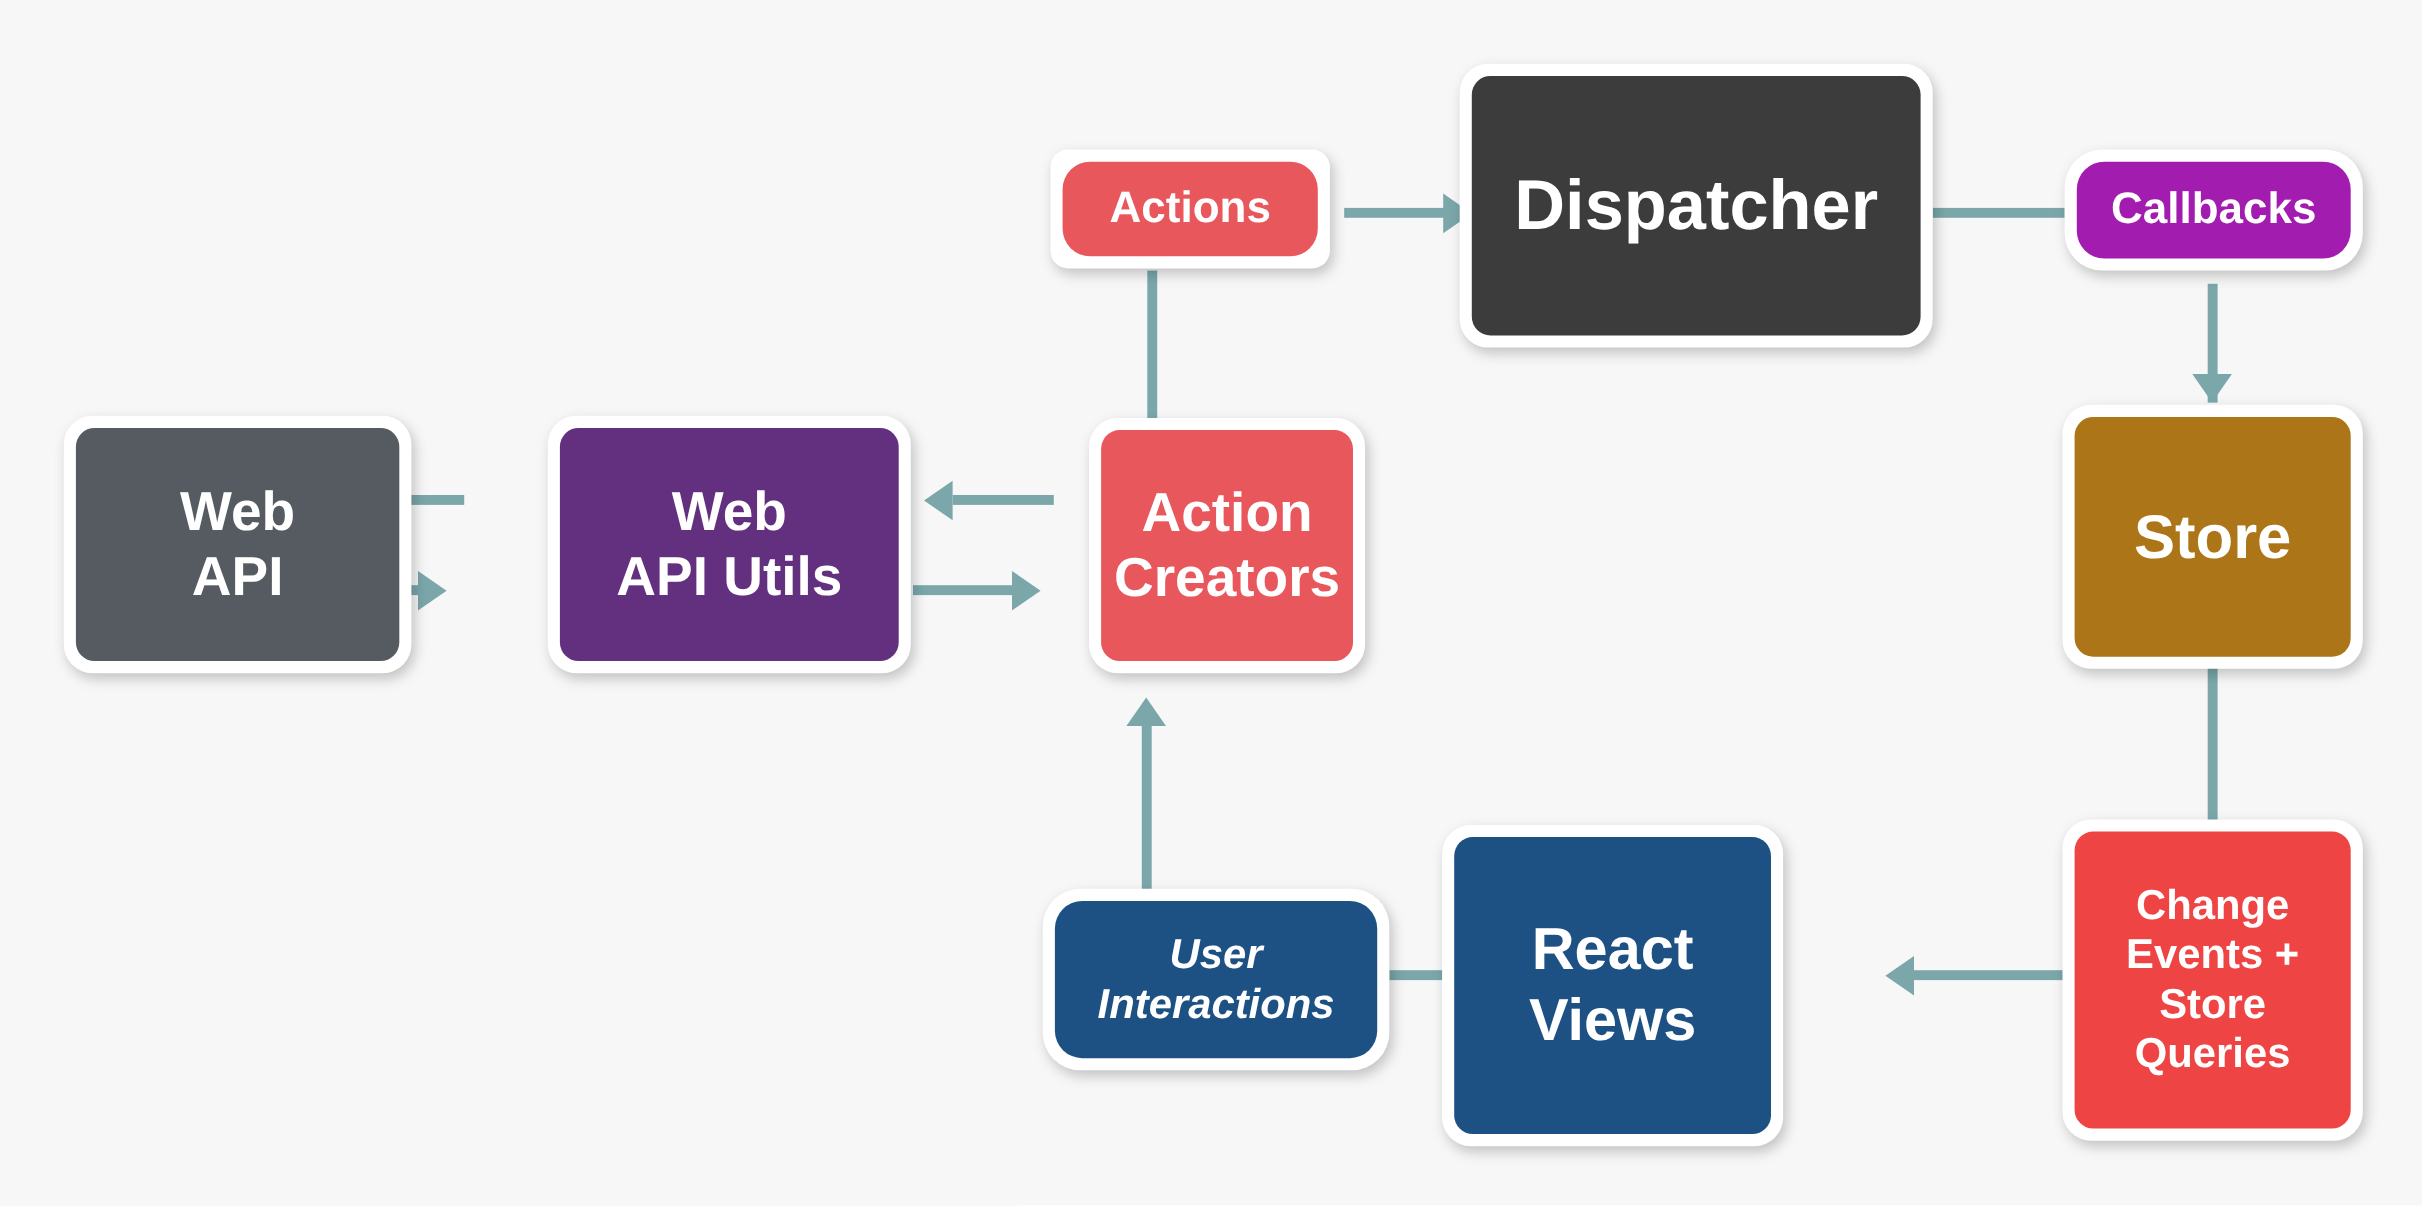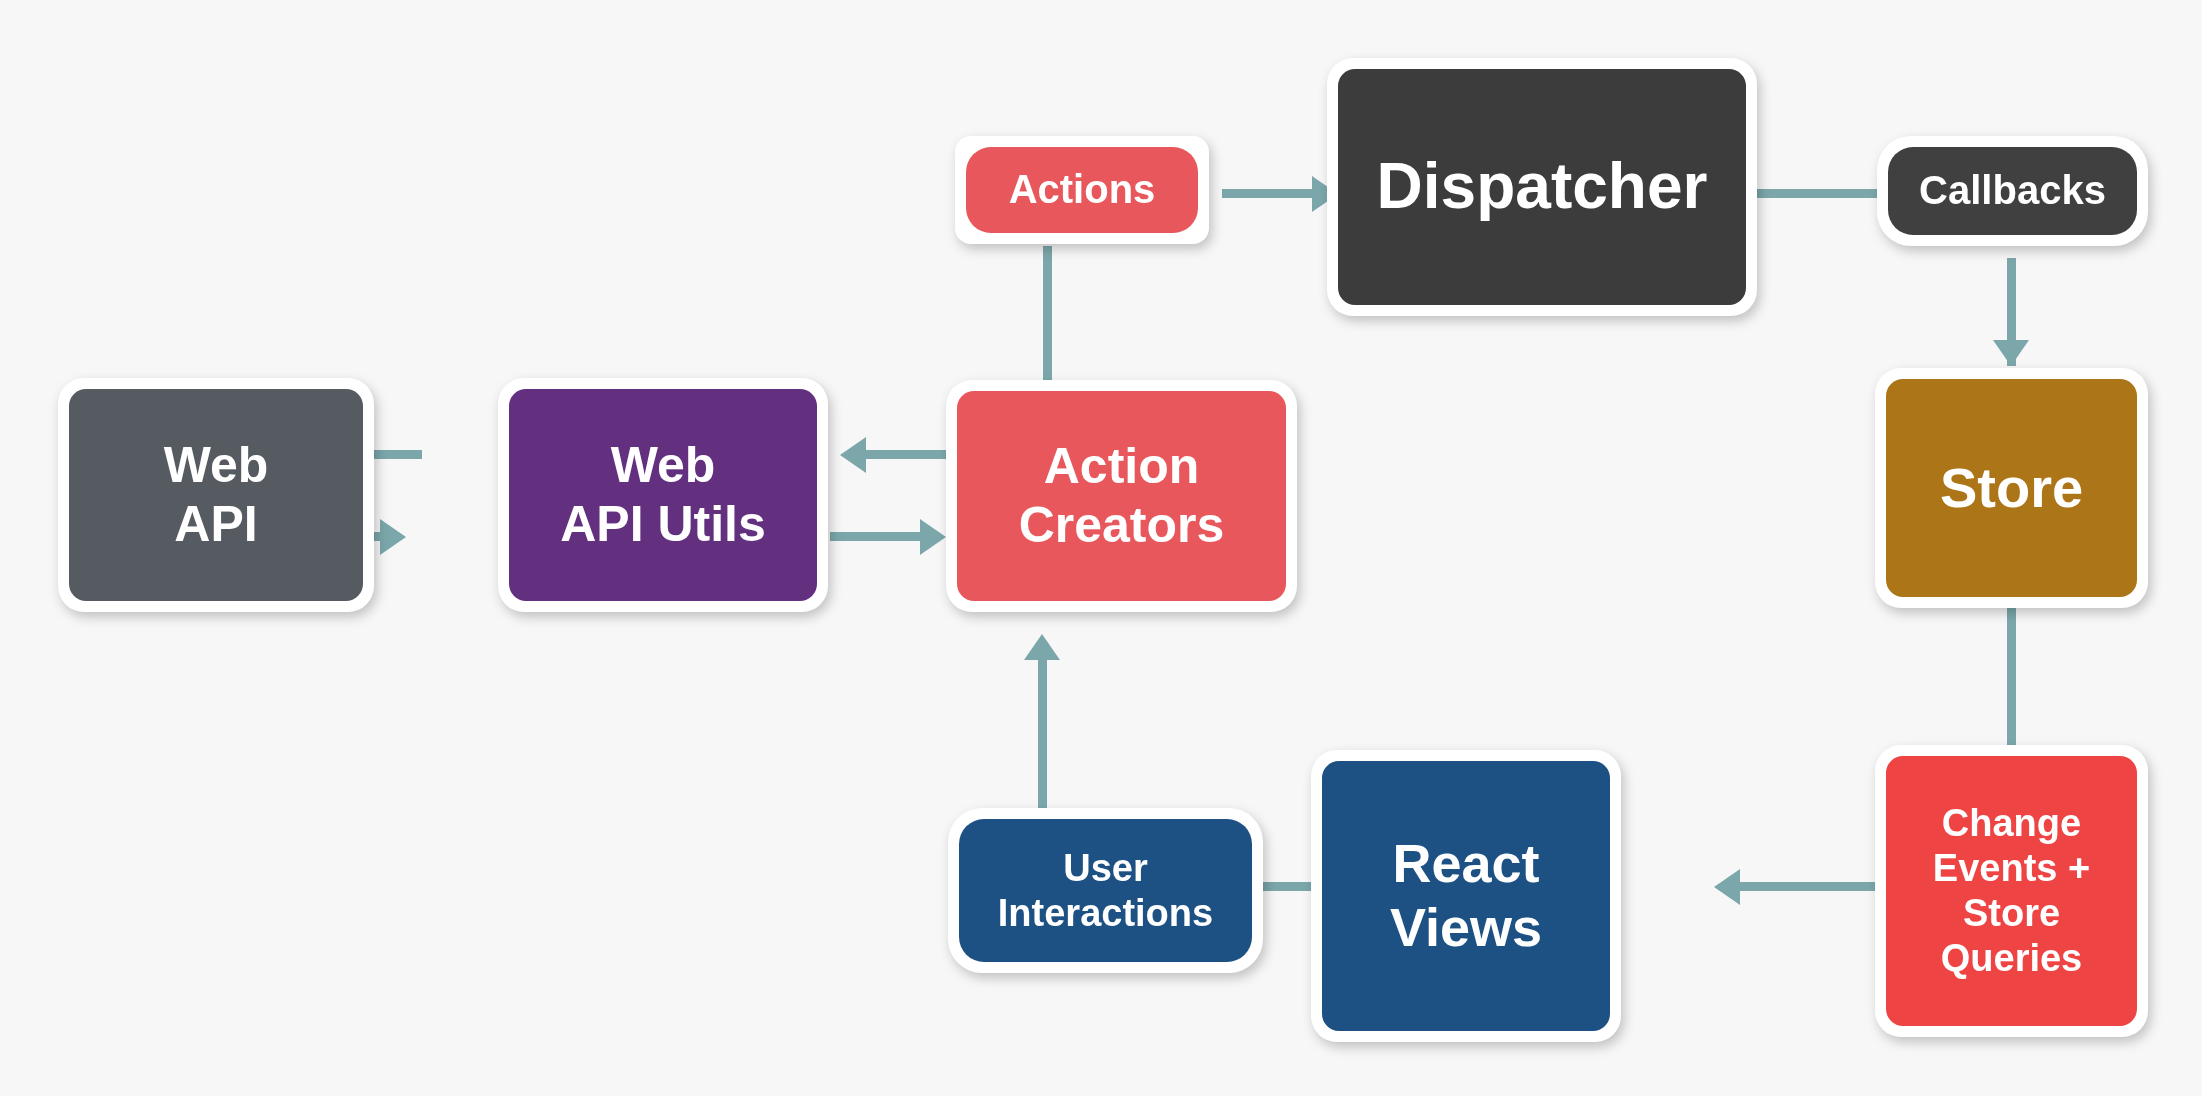--- a/index.html
+++ b/index.html
@@ -122,21 +122,21 @@
     </div>
   </div>
 
   <div class="node" style="left:1327px; top:58px; width:430px; height:258px;">
     <div class="fill" style="background:#3d3c3c; font-size:64px;">
       <span>Dispatcher</span>
     </div>
   </div>
 
   <div class="node pill" style="left:1877px; top:136px; width:271px; height:110px;">
-    <div class="fill" style="background:#404040; font-size:40px;">
+    <div class="fill" style="background:#a21caf; font-size:40px;">
       <span>Callbacks</span>
     </div>
   </div>
 
   <div class="node" style="left:1875px; top:368px; width:273px; height:240px;">
     <div class="fill" style="background:#ac7618; font-size:56px;">
       <span>Store</span>
     </div>
   </div>
 
@@ -150,27 +150,27 @@
   </div>
 
   <div class="node" style="left:1311px; top:750px; width:310px; height:292px;">
     <div class="fill" style="background:#1d5184; font-size:54px;">
       <span>React
 Views</span>
     </div>
   </div>
 
   <div class="node pill" style="left:948px; top:808px; width:315px; height:165px;">
-    <div class="fill" style="background:#1d5184; font-size:38px;">
+    <div class="fill" style="background:#1d5184; font-size:38px;font-style:italic;">
       <span>User
 Interactions</span>
     </div>
   </div>
 
-  <div class="node" style="left:946px; top:380px; width:351px; height:232px;">
+  <div class="node" style="left:990px; top:380px; width:251px; height:232px;">
     <div class="fill" style="background:#e8575b; font-size:50px;">
       <span>Action
 Creators</span>
     </div>
   </div>
 
   <div class="node" style="left:498px; top:378px; width:330px; height:234px;">
     <div class="fill" style="background:#63307f; font-size:50px;">
       <span>Web
 API Utils</span>

